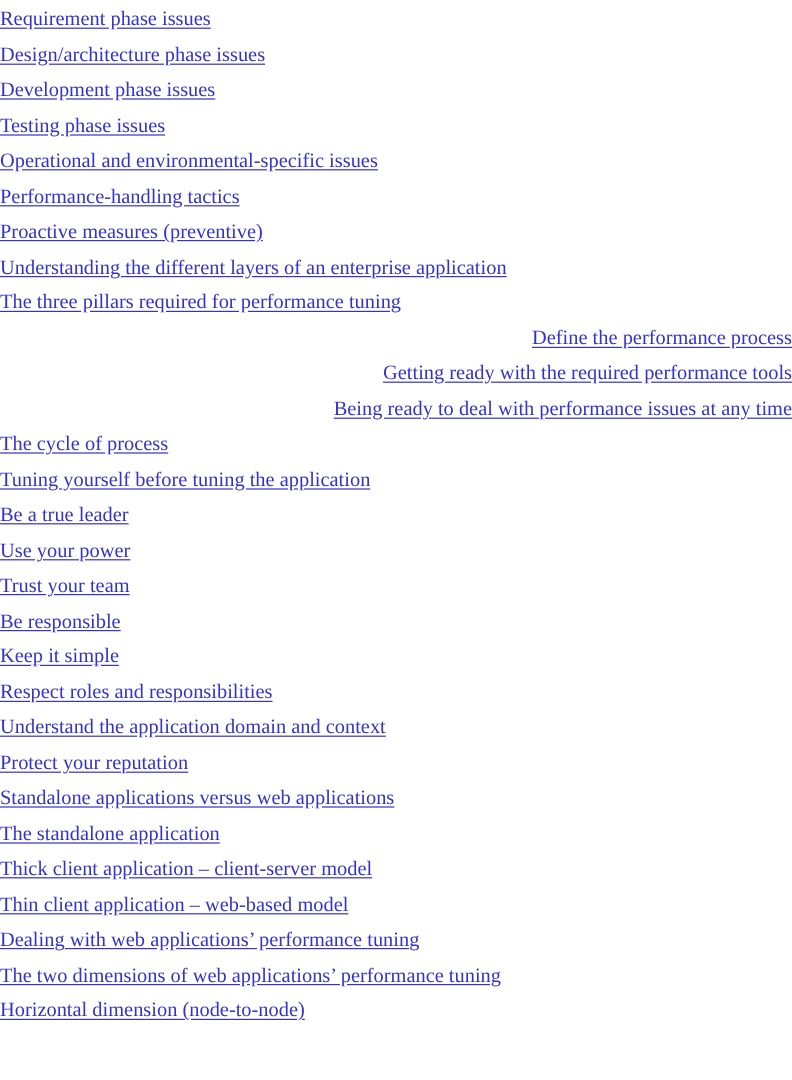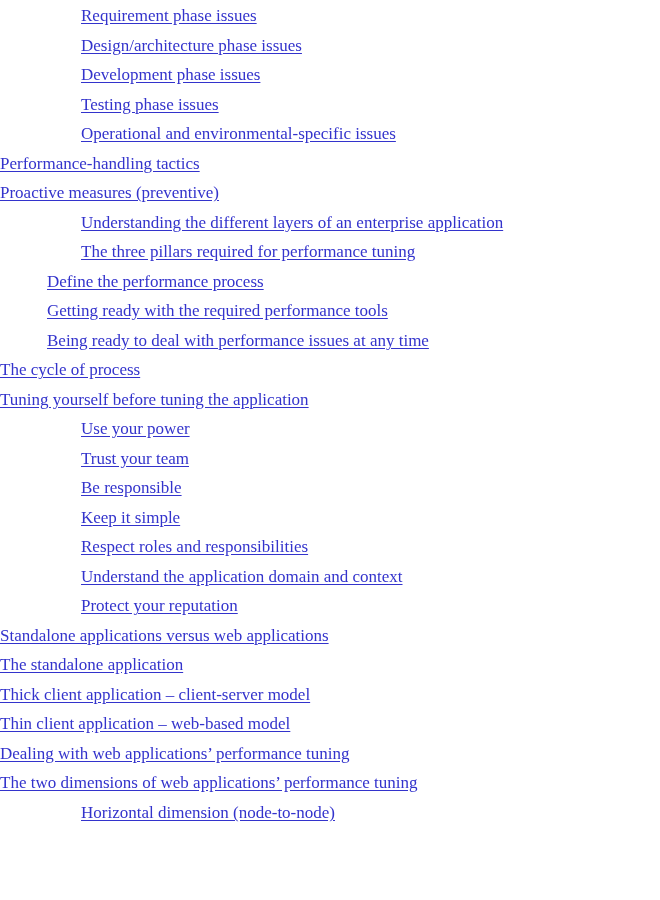--- a/index.html
+++ b/index.html
@@ -25,22 +25,22 @@
     padding: 0;
   }
   li.toc-item {
     height: 29.53px;
     line-height: 29.53px;
     white-space: nowrap;
     overflow: hidden;
   }
   li.toc-item.level-1 { }
   li.toc-item.level-2 { }
-  li.toc-item.level-3 { padding-left: 81px; }
-  li.toc-item.level-4 { padding-left: 47px; }
+  li.toc-item.level-3 { }
+  li.toc-item.level-4 { padding-left: 101px; text-align: right; }
   a.toc-link {
     color: var(--link-color, #3333cc);
     text-decoration: underline;
     text-underline-offset: 2px;
     font-size: 17px;
     cursor: pointer;
   }
 </style>
 </head>
 <body style="background: rgb(255, 255, 255);">
@@ -97,20 +97,23 @@
   </li>
 
   <li class="toc-item level-2">
     <a class="toc-link" href="#">The cycle of process</a>
   </li>
 
   <li class="toc-item level-2">
     <a class="toc-link" href="#">Tuning yourself before tuning the application</a>
   </li>
 
+  <li class="toc-item level-3">
+    <a class="toc-link" href="#">Be a true leader</a>
+  </li>
 
   <li class="toc-item level-3">
     <a class="toc-link" href="#">Use your power</a>
   </li>
 
   <li class="toc-item level-3">
     <a class="toc-link" href="#">Trust your team</a>
   </li>
 
   <li class="toc-item level-3">

